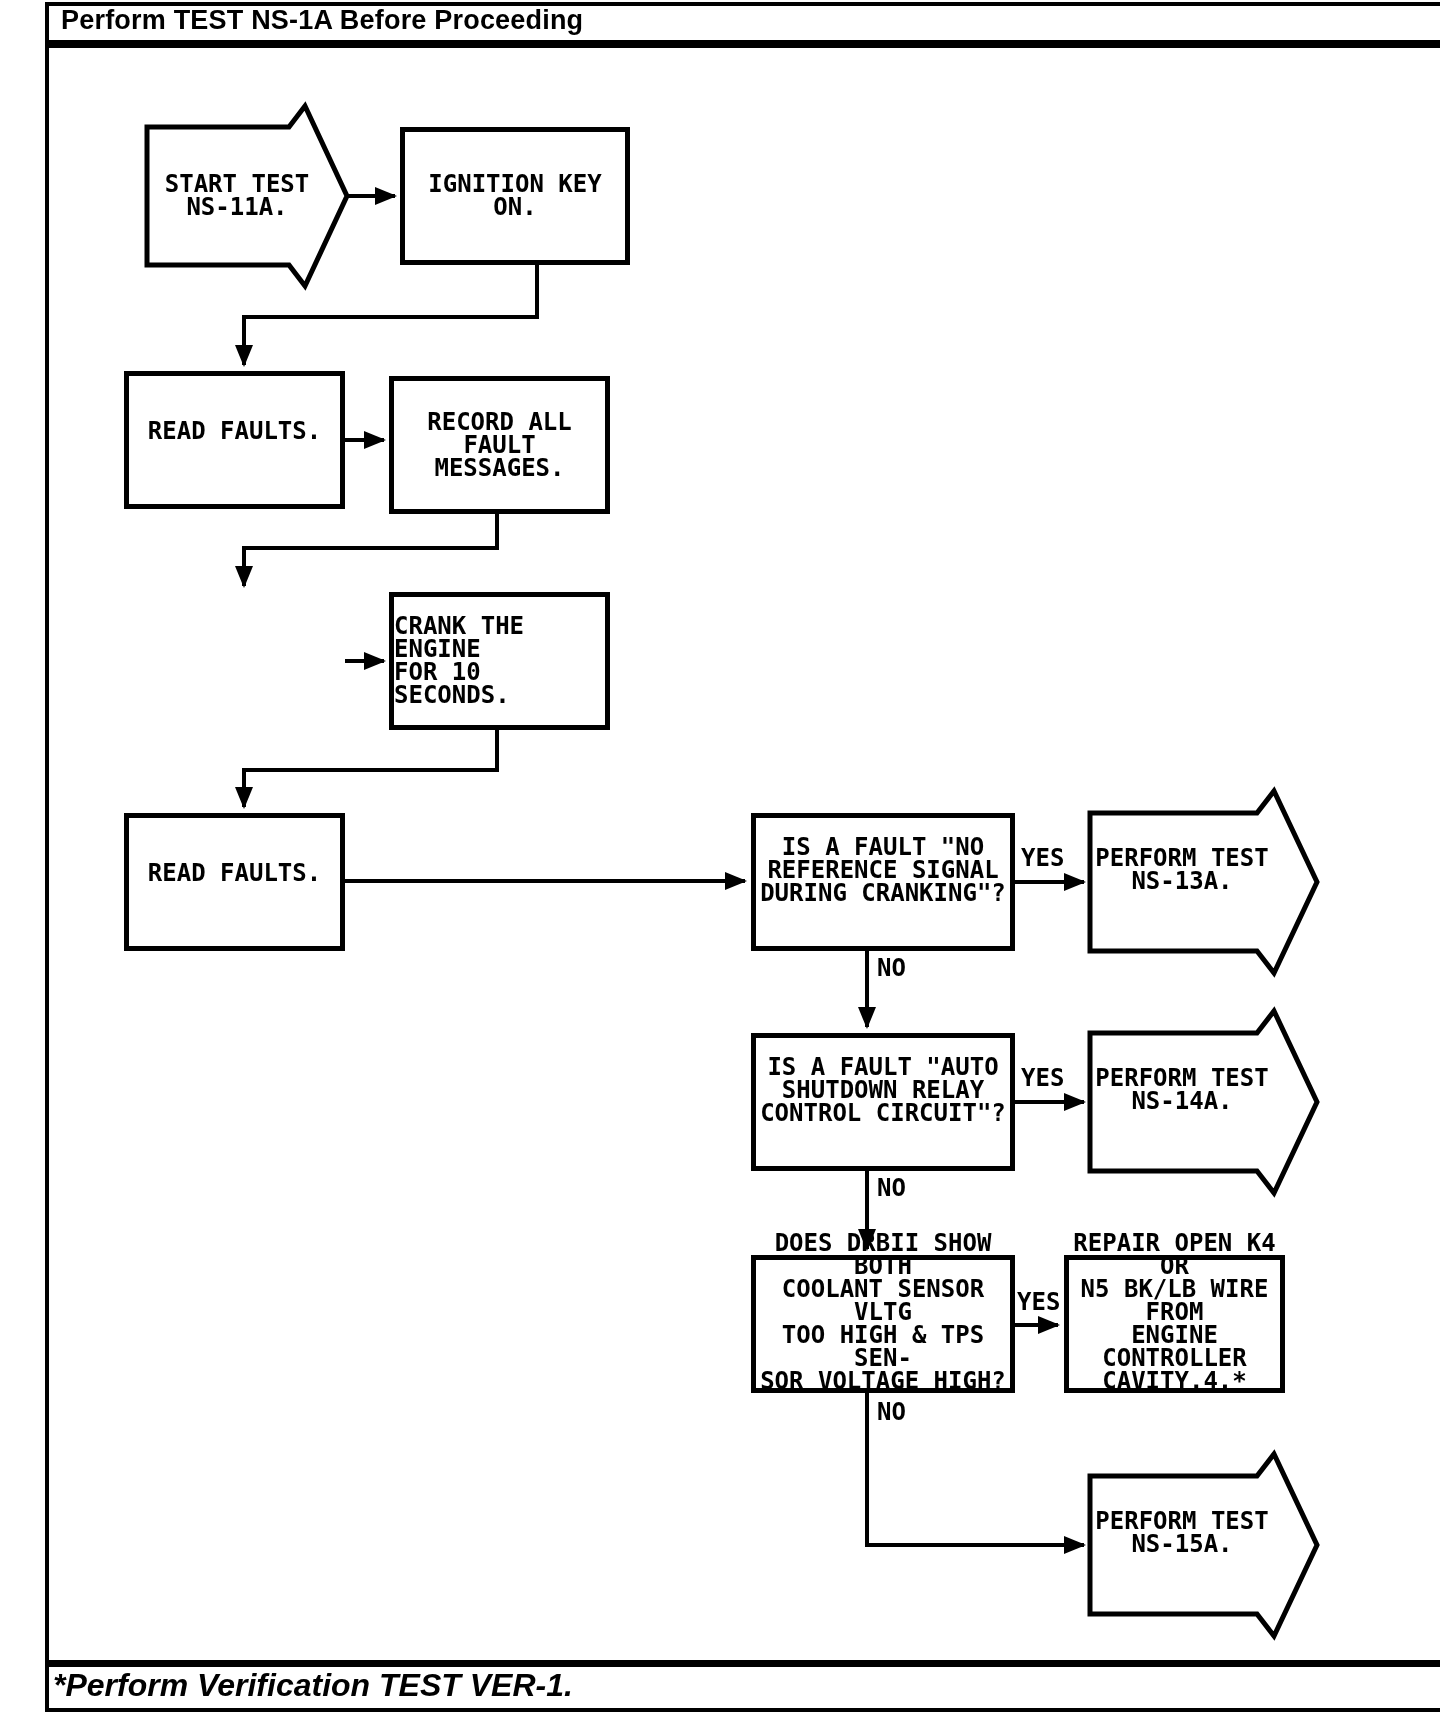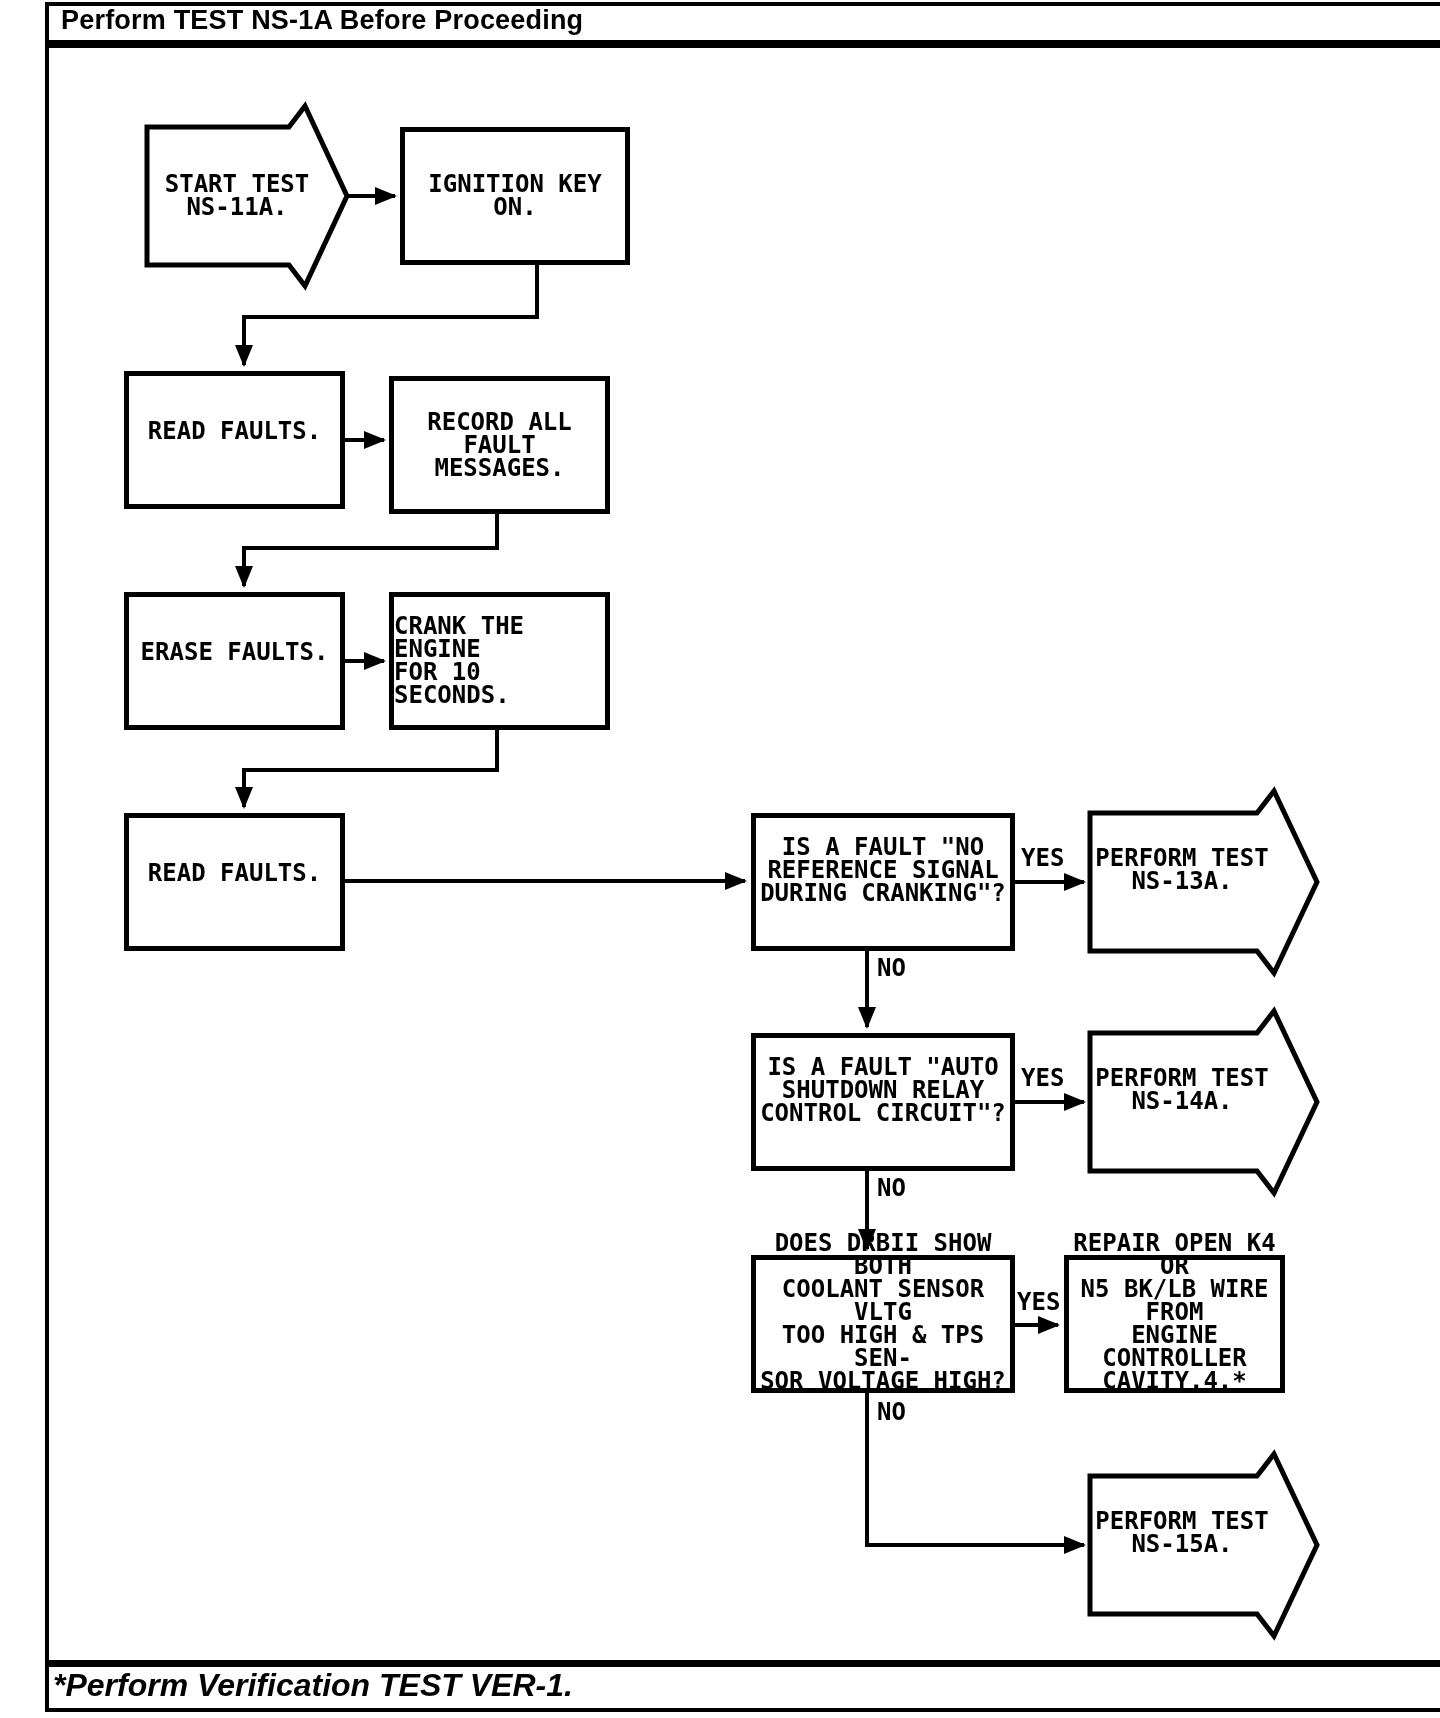--- a/index.html
+++ b/index.html
@@ -92,21 +92,20 @@
   <div class="node overlay" style="left:110px; top:127px; width:180px; height:138px;">START TEST
 NS-11A.</div>
 
   <div class="node box" style="left:363px; top:127px; width:230px; height:138px;">IGNITION KEY ON.</div>
 
   <div class="node box up10" style="left:87px; top:371px; width:221px; height:138px;">READ FAULTS.</div>
 
   <div class="node box" style="left:352px; top:376px; width:221px; height:138px;">RECORD ALL FAULT
 MESSAGES.</div>
 
-  <div class="node box up10" style="left:87px; top:592px; width:221px; height:138px;">ERASE FAULTS.</div>
 
   <div class="node box ta-left" style="left:352px; top:592px; width:221px; height:138px;">CRANK THE ENGINE
 FOR 10 SECONDS.</div>
 
   <div class="node box up10" style="left:87px; top:813px; width:221px; height:138px;">READ FAULTS.</div>
 
   <div class="node box up14" style="left:714px; top:813px; width:264px; height:138px;">IS A FAULT "NO
 REFERENCE SIGNAL
 DURING CRANKING"?</div>
 

